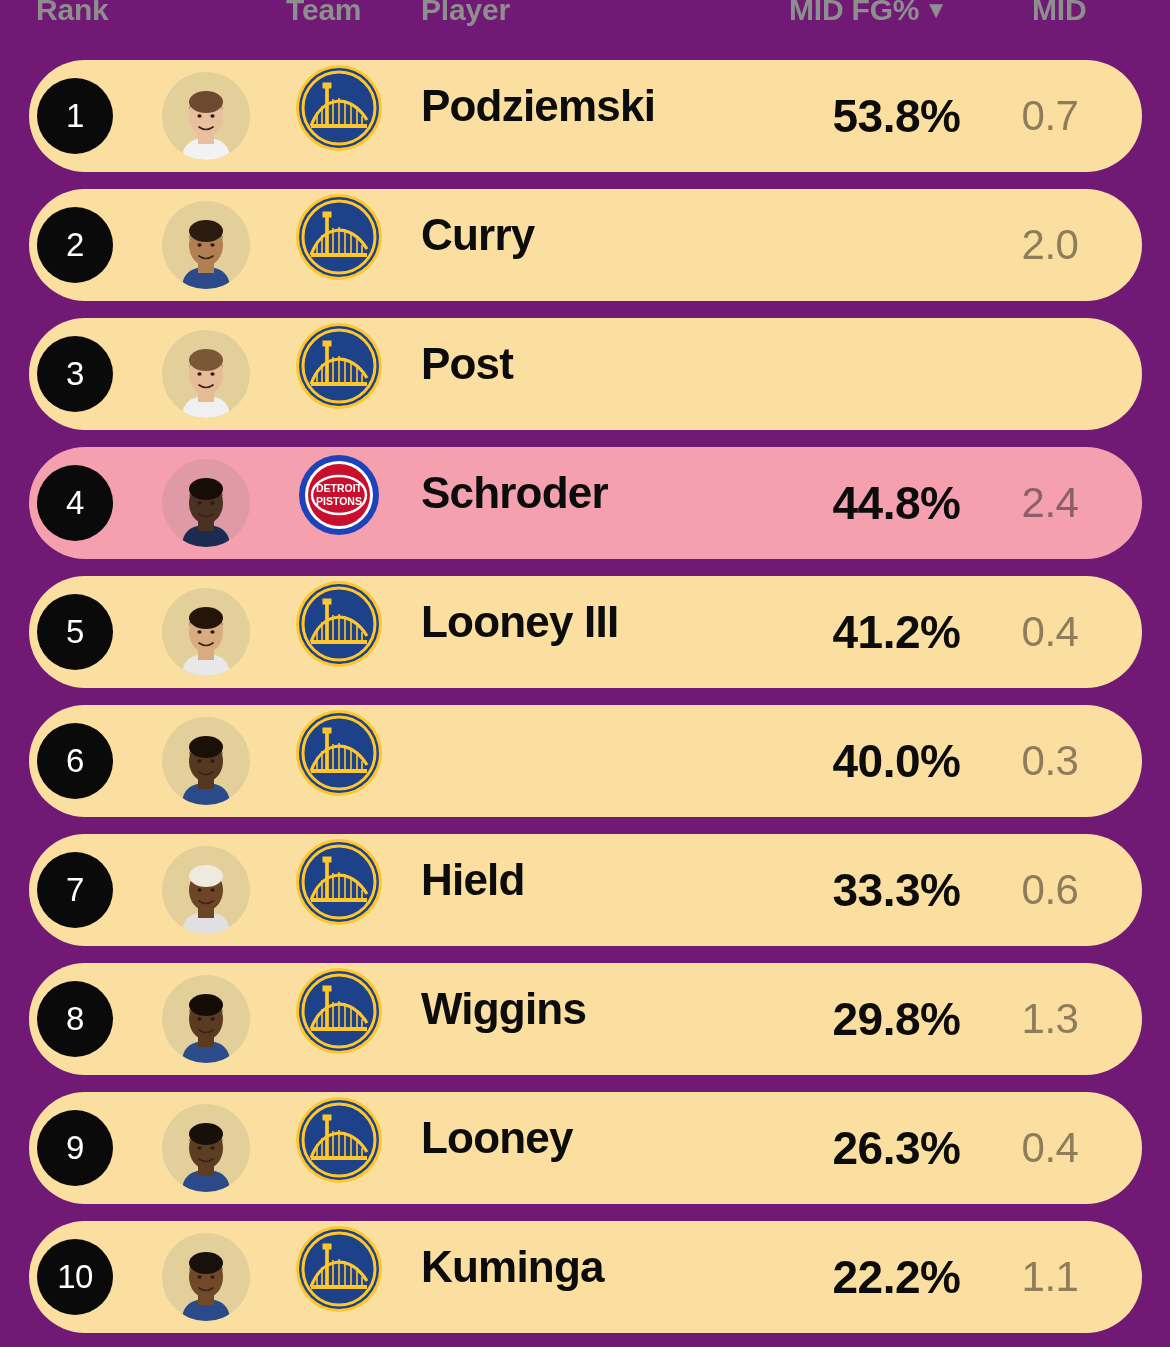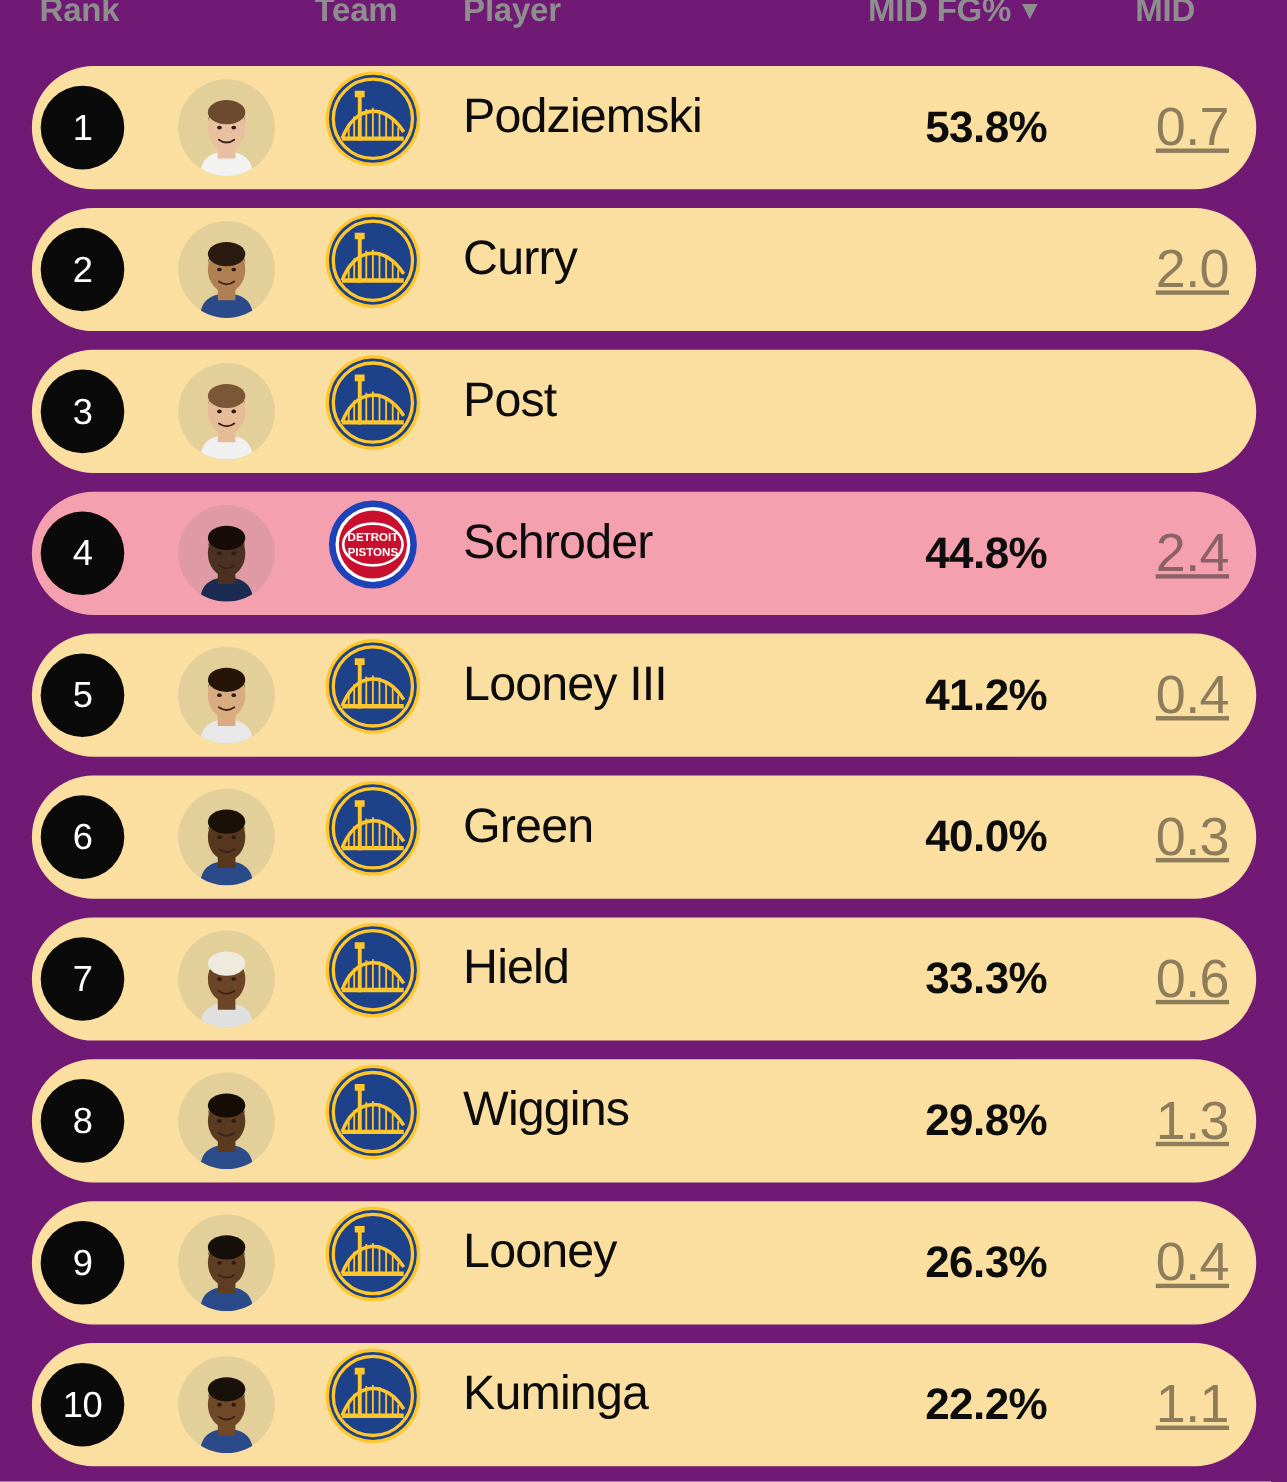--- a/index.html
+++ b/index.html
@@ -109,59 +109,58 @@
 
   
   .player-name {
     position: absolute;
     left: 392px;
     top: 0;
     height: 92px;
     display: flex;
     align-items: center;
     font-size: 44px;
-    font-weight: normal;
+    font-weight: bold;
     color: #0c0c0c;
     letter-spacing: -0.8px;
     white-space: nowrap;
   }
 
   
   .stat-primary {
     position: absolute;
     left: 760px;
     top: 0;
     width: 215px;
     height: 112px;
     display: flex;
     align-items: center;
     justify-content: center;
-    font-size: 40px;
+    font-size: 46px;
     font-weight: bold;
     color: #0c0c0c;
     letter-spacing: -0.5px;
     white-space: nowrap;
   }
 
   
   .stat-secondary {
     position: absolute;
-    left: 985px;
+    left: 951px;
     top: 0;
     width: 140px;
     height: 112px;
     display: flex;
     align-items: center;
     justify-content: center;
-    font-size: 49px;
+    font-size: 42px;
     font-weight: normal;
     color: #8d7d5b;
     letter-spacing: -0.5px;
     white-space: nowrap;
-    text-decoration: underline;
   }
   .row.highlight .stat-secondary { color: #8c6069; }
 </style>
 </head>
 <body>
 
 <div class="leaderboard">
 
   <div class="header-row">
     <div class="hdr hdr-rank">Rank</div>
@@ -395,21 +394,20 @@
       <line x1="38" y1="35" x2="38" y2="62"></line>
       <line x1="44" y1="34" x2="44" y2="62"></line>
       <line x1="50" y1="36" x2="50" y2="62"></line>
       <line x1="56" y1="40" x2="56" y2="62"></line>
       <line x1="62" y1="46" x2="62" y2="62"></line>
       <line x1="67" y1="52" x2="67" y2="62"></line>
     </g>
     <path d="M32 20 L32 62" stroke="#ffc72c" stroke-width="3.4"></path>
   </svg>
         </div>
-    <div class="player-name">Green</div>
     <div class="stat-primary">40.0%</div>
     <div class="stat-secondary">0.3</div>
   </div>
       <div class="row">
     <div class="rank-badge">7</div>
     <div class="avatar">
           <svg viewBox="0 0 88 88" xmlns="http://www.w3.org/2000/svg">
     <rect width="88" height="88" fill="none"></rect>
     <path d="M20 88 C20 72, 30 66, 44 66 C58 66, 68 72, 68 88 Z" fill="#e0e0e0"></path>
     <path d="M36 60 h16 v12 h-16 z" fill="#6b4526"></path>

